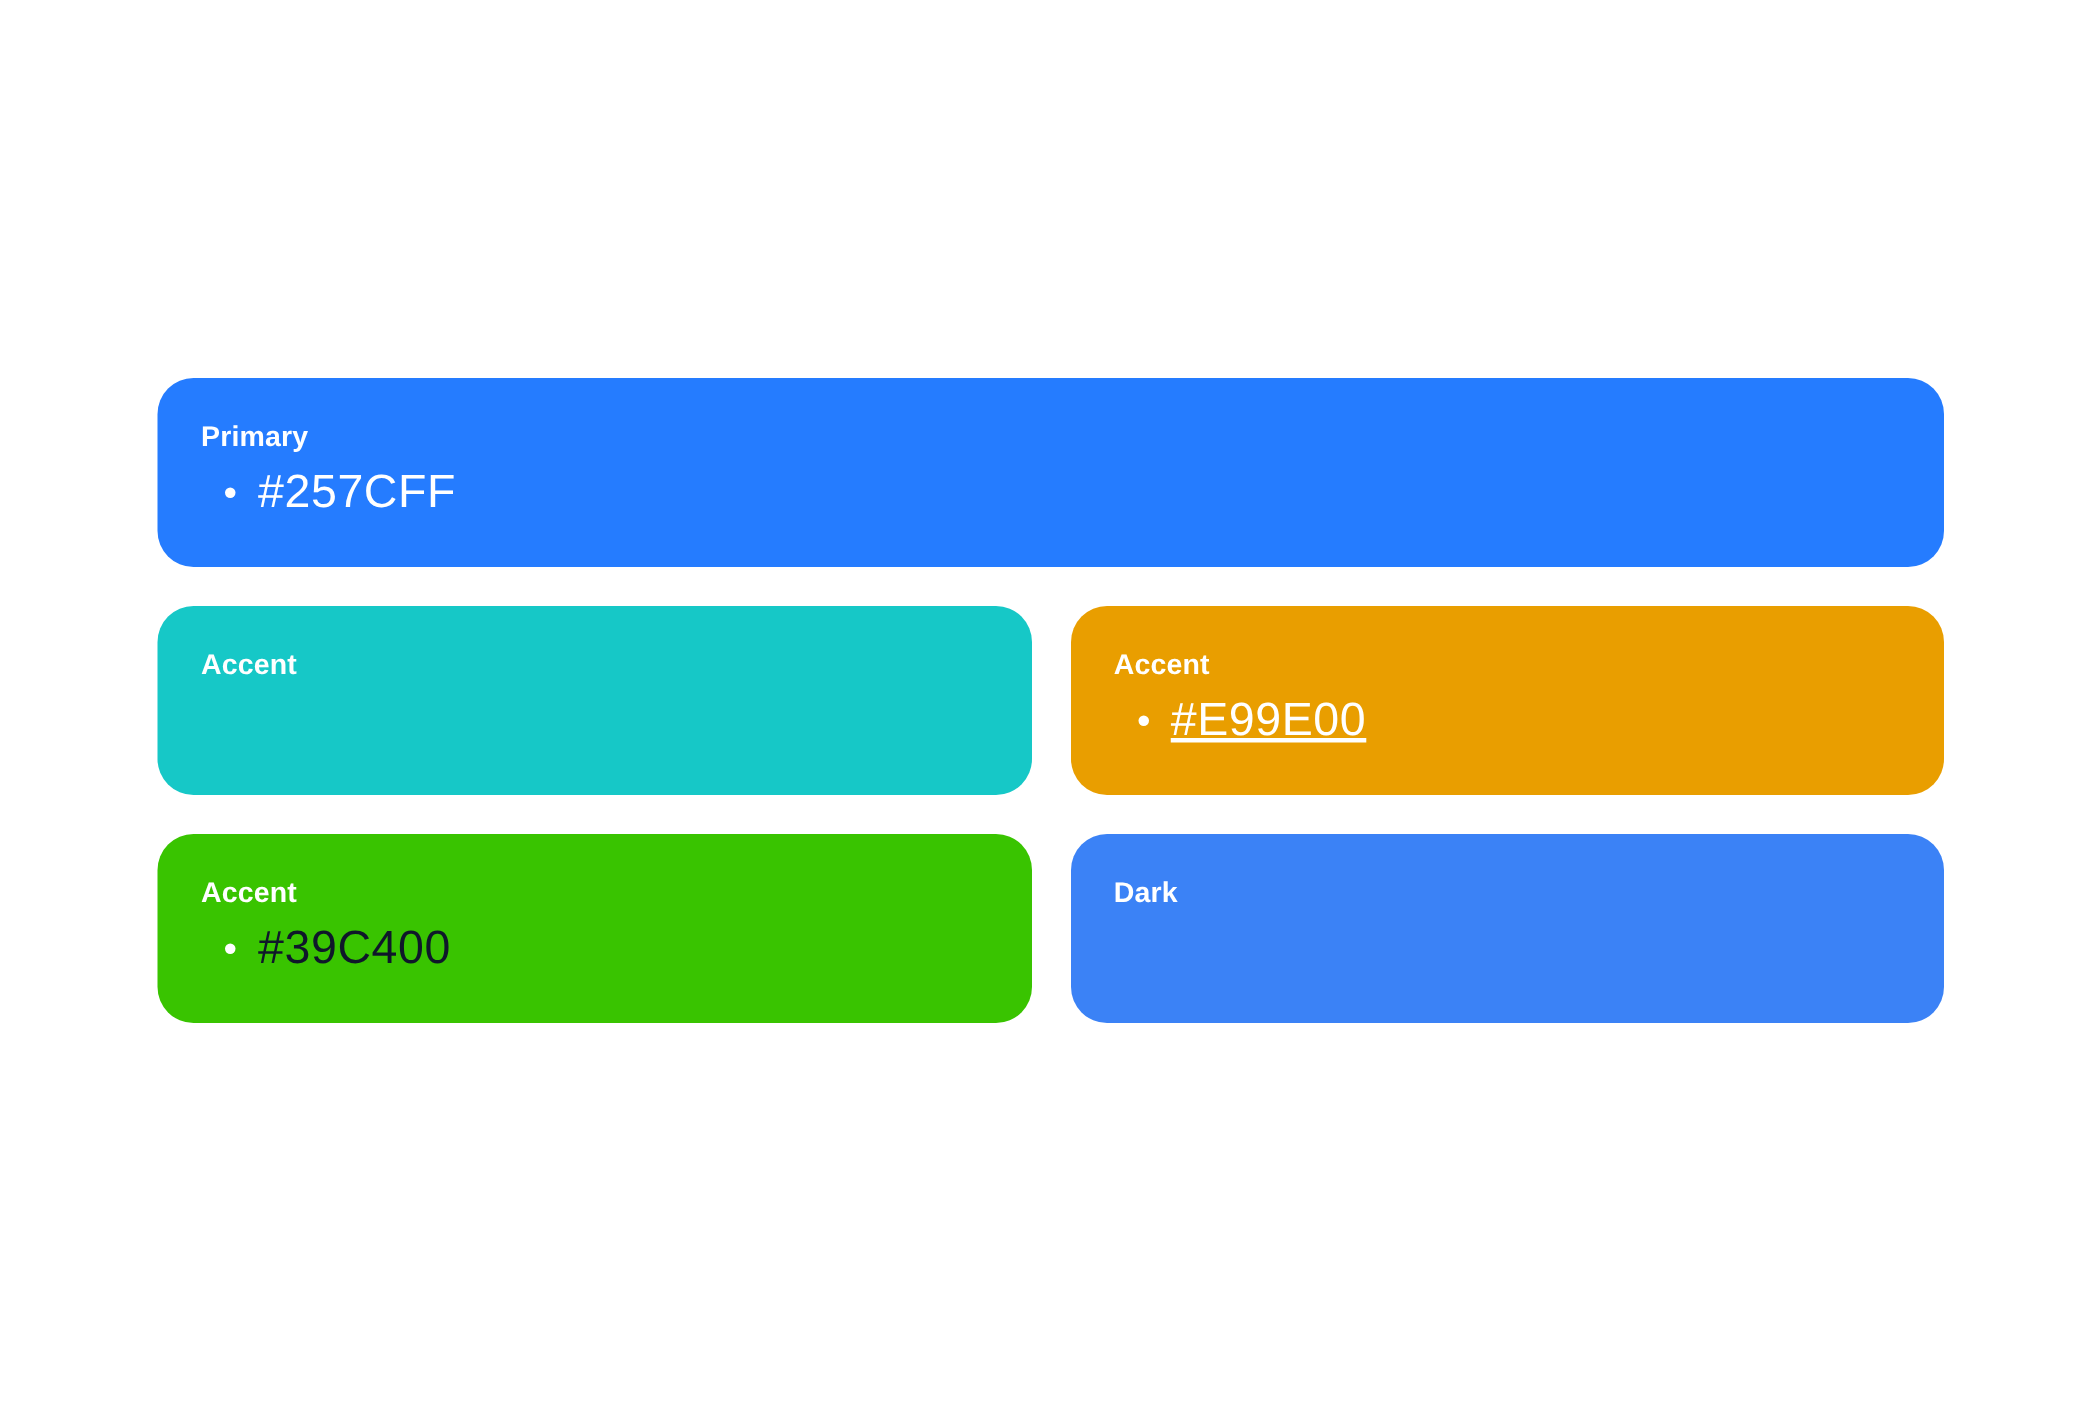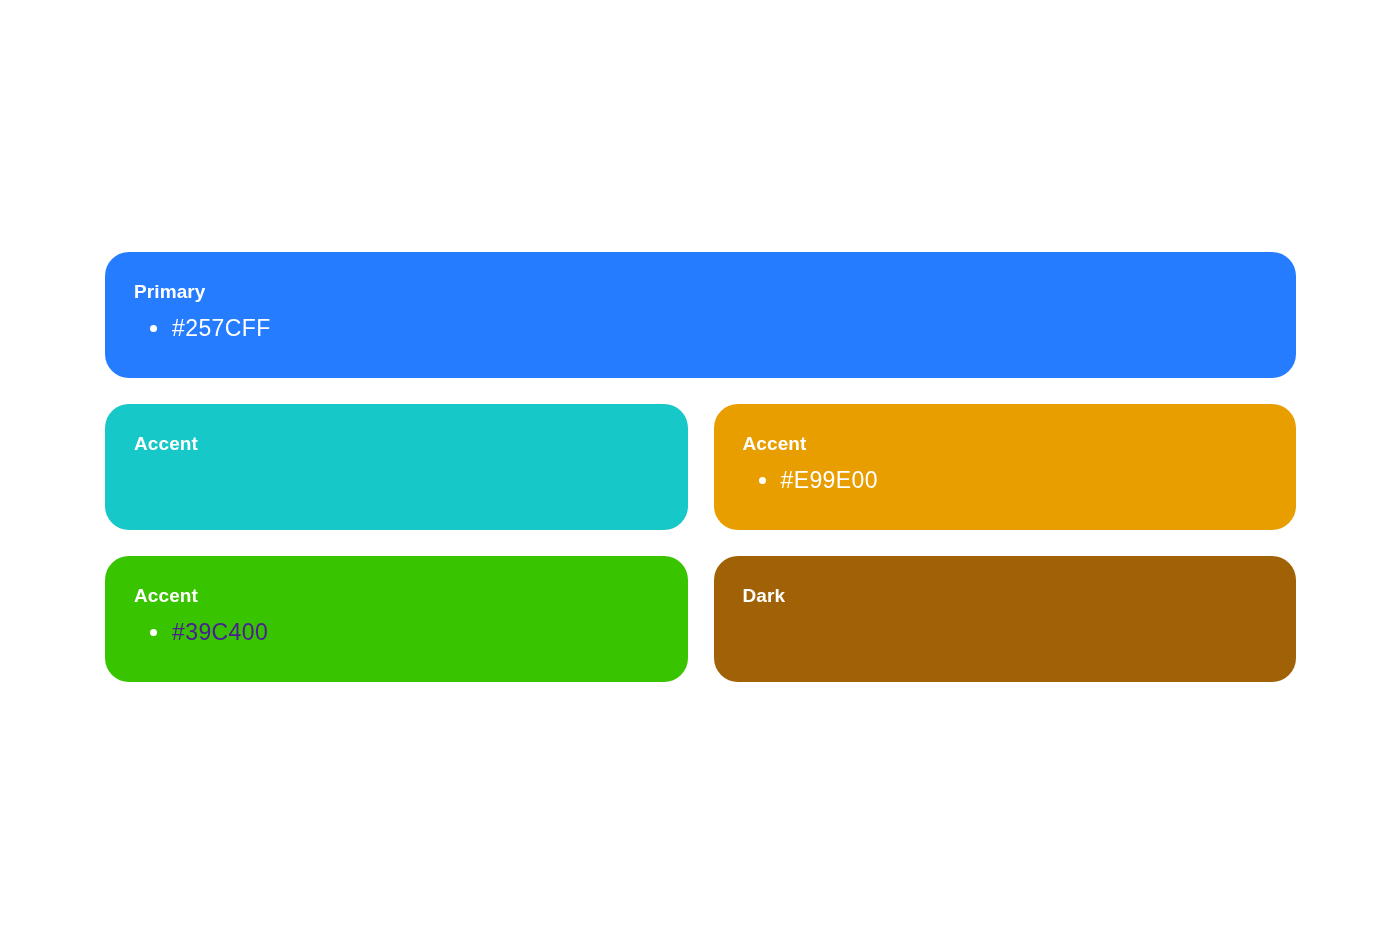--- a/index.html
+++ b/index.html
@@ -58,21 +58,21 @@
 
   .swatch-list {
     list-style: none;
     margin: 0;
     padding: 0;
     margin-top: 9px;
   }
 
   .swatch-list-item {
     position: relative;
-    font-size: 23px;
+    font-size: 31px;
     font-weight: 400;
     line-height: 30px;
     letter-spacing: 0.4px;
     padding-left: 38px;
   }
 
   .swatch-list-item .bullet-dot {
     position: absolute;
     left: 16px;
     top: 12px;
@@ -109,37 +109,37 @@
   </div>
 
   <div class="palette-row">
     <div class="swatch-card half on-dark" style="background: rgb(22, 200, 199);">
       <div class="swatch-label" style="color: rgb(255, 255, 255);">Accent</div>
     </div>
 
     <div class="swatch-card half on-dark" style="background: rgb(233, 158, 0);">
       <div class="swatch-label" style="color: rgb(255, 255, 255);">Accent</div>
       <ul class="swatch-list">
-        <li class="swatch-list-item" style="color: rgb(255, 255, 255);">
+        <li class="swatch-list-item" style="color: rgb(255, 255, 255); text-decoration: underline;">
           <span class="bullet-dot" style="background: rgb(255, 255, 255);"></span>
           <span>#E99E00</span>
         </li>
       </ul>
     </div>
   </div>
 
   <div class="palette-row">
     <div class="swatch-card half on-dark" style="background: rgb(57, 196, 0);">
       <div class="swatch-label" style="color: rgb(255, 255, 255);">Accent</div>
       <ul class="swatch-list">
-        <li class="swatch-list-item" style="color: #4c1d95;">
+        <li class="swatch-list-item" style="color: #0f172a;">
           <span class="bullet-dot" style="background: rgb(255, 255, 255);"></span>
           <span>#39C400</span>
         </li>
       </ul>
     </div>
 
-    <div class="swatch-card half on-dark" style="background: #a16207;">
+    <div class="swatch-card half on-dark" style="background: #3b82f6;">
       <div class="swatch-label" style="color: rgb(255, 255, 255);">Dark</div>
     </div>
   </div>
 
 </div>
 
 </body></html>

